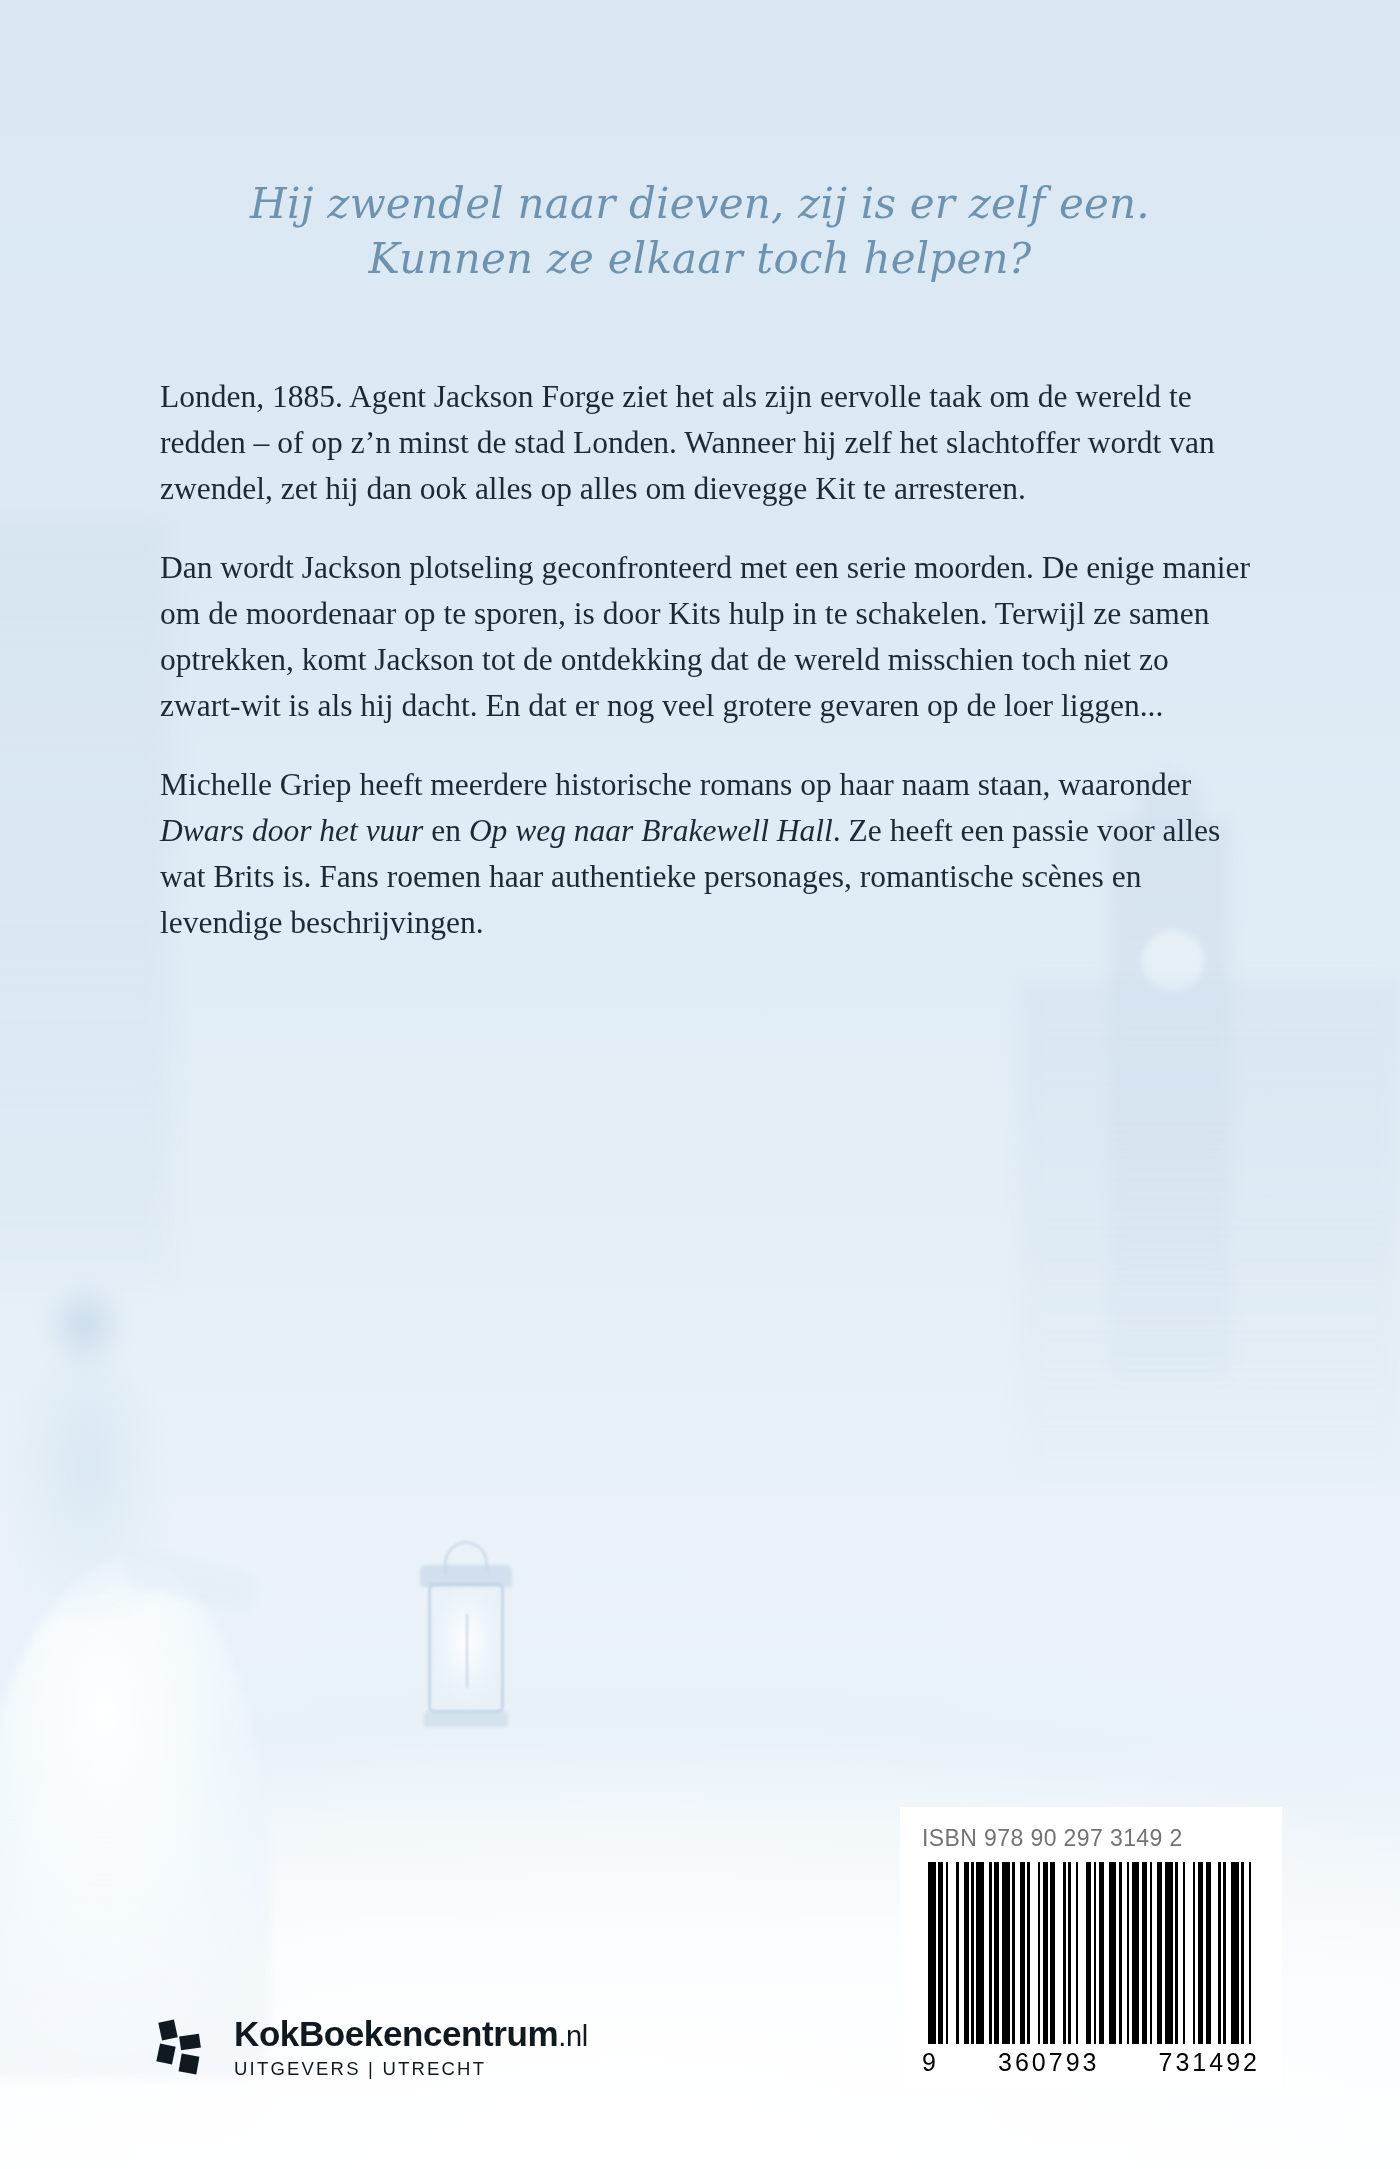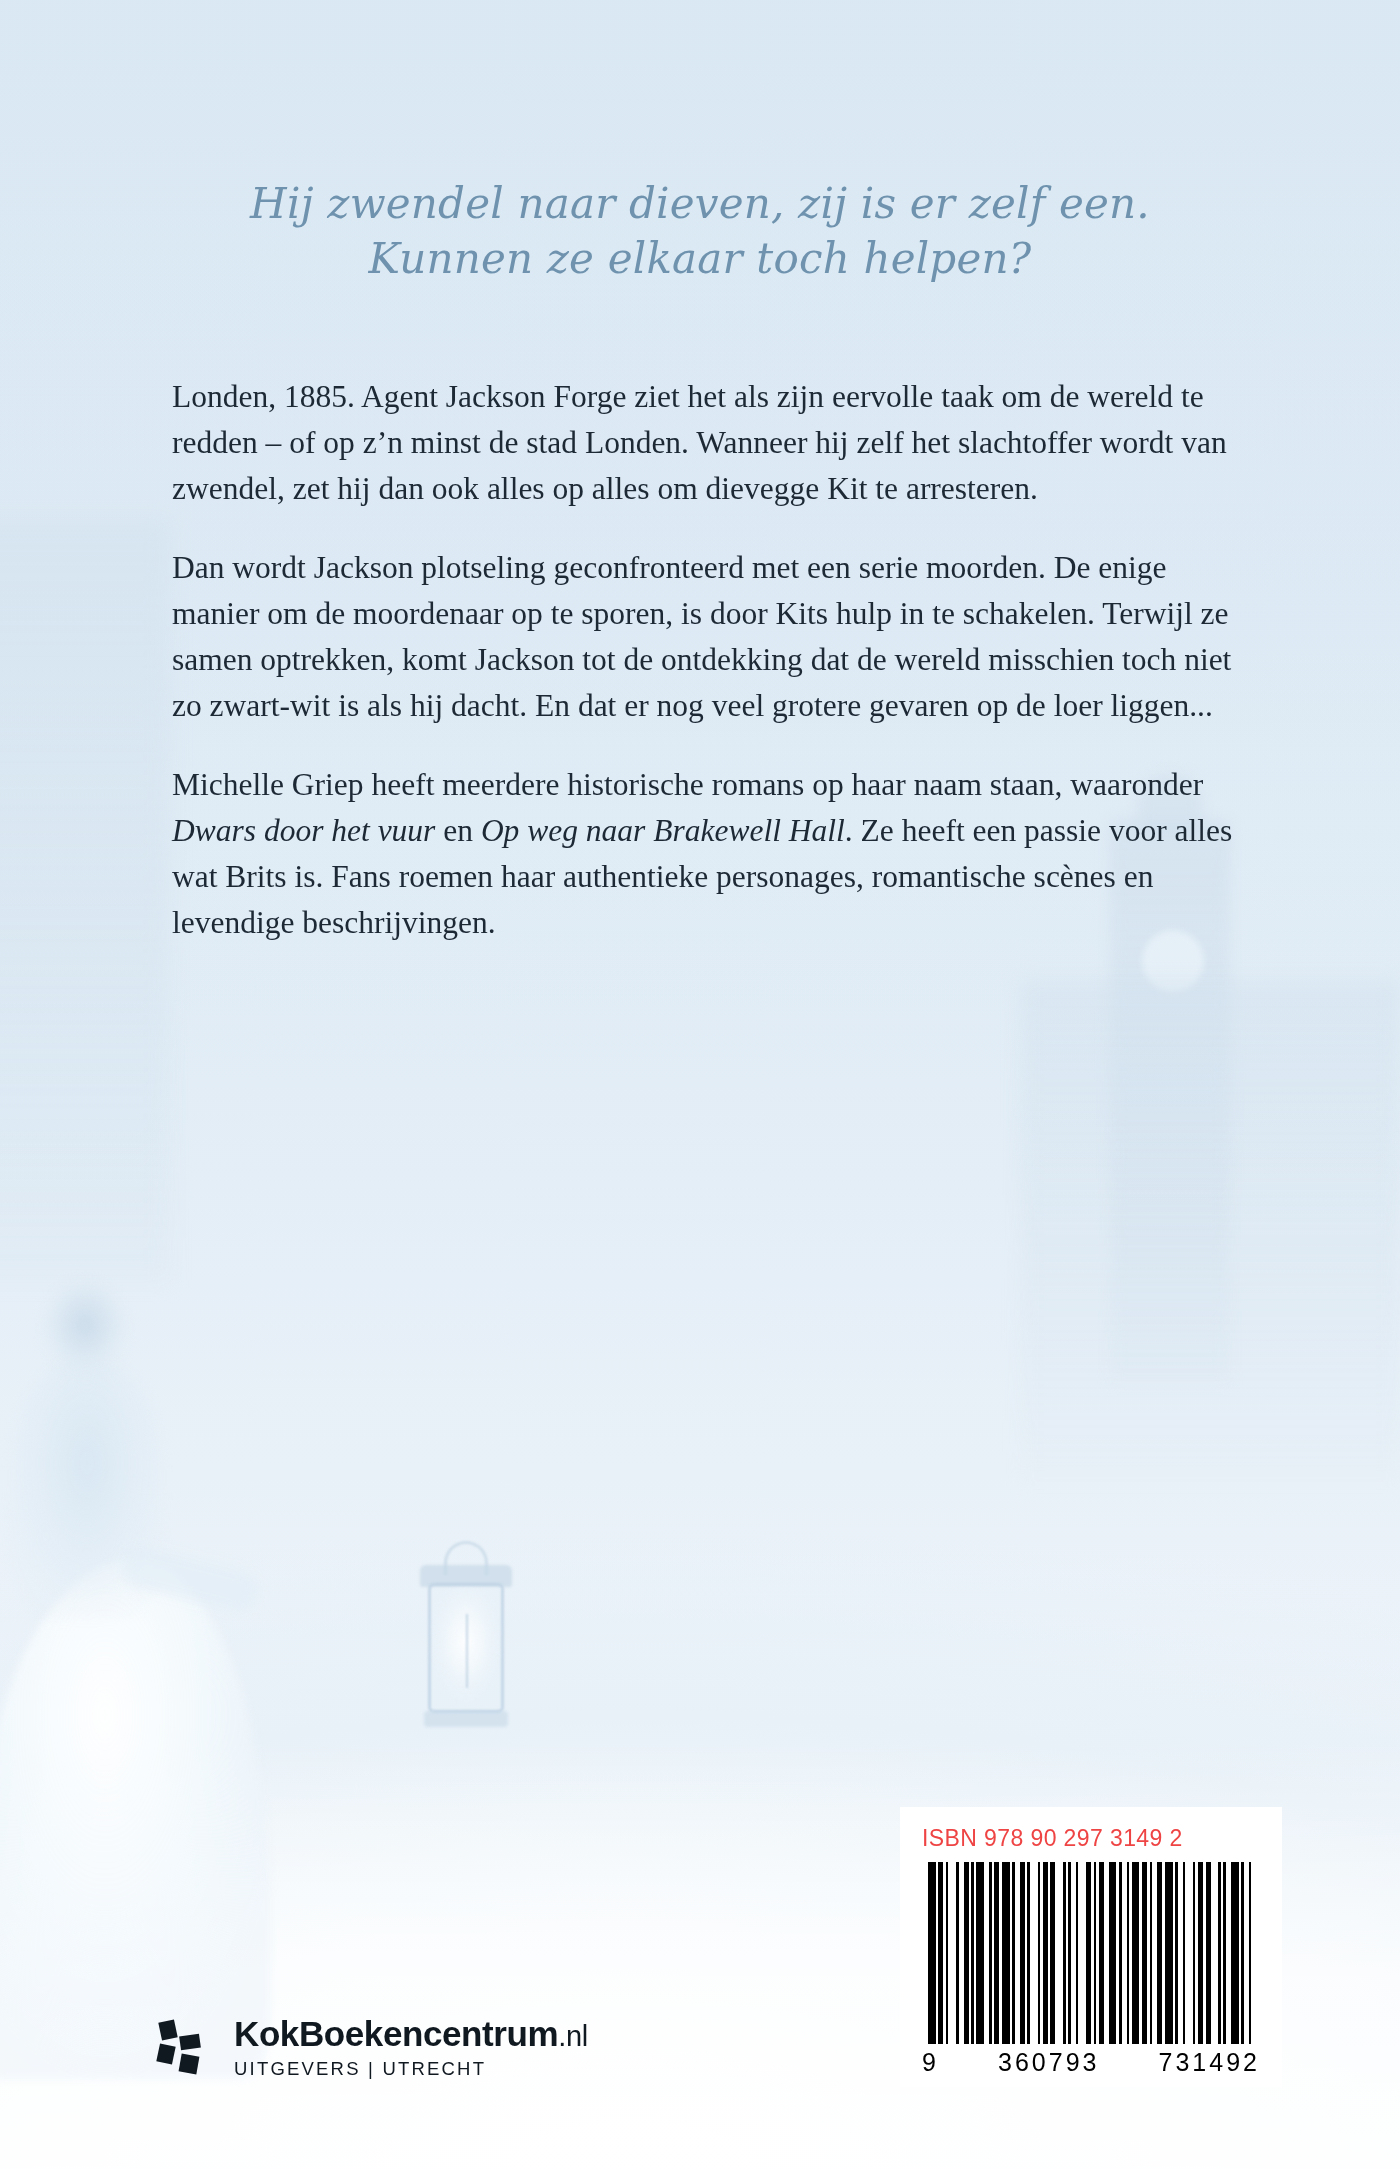--- a/index.html
+++ b/index.html
@@ -204,21 +204,21 @@
   .blurb {
     position: absolute;
     top: 374px;
     left: 160px;
     width: 1090px;
     font-family: "Liberation Serif", serif;
     font-size: 31.5px;
     line-height: 1.46;
     color: #1d2a36;
   }
-  .blurb p { margin: 0 0 33px 12px; }
+  .blurb p { margin: 0 0 33px 0; }
   .blurb p:last-child { margin-bottom: 0; }
   .blurb em { font-style: italic; }
 
   
   .nur-badge {
     position: absolute;
     right: 118px;
     bottom: 224px;
     width: 152px;
     height: 48px;
@@ -239,21 +239,21 @@
     width: 382px;
     height: 280px;
     background: #ffffff;
     padding: 14px 16px 10px 16px;
     display: flex;
     flex-direction: column;
   }
   .barcode-box .isbn-text {
     font-family: "Liberation Sans", sans-serif;
     font-size: 23px;
-    color: #ef4444;
+    color: #737373;
     letter-spacing: 0.4px;
     margin: 4px 0 10px 6px;
   }
   .barcode-bars {
     flex: 1;
     display: flex;
     align-items: stretch;
     gap: 0;
     padding: 0 12px;
   }

